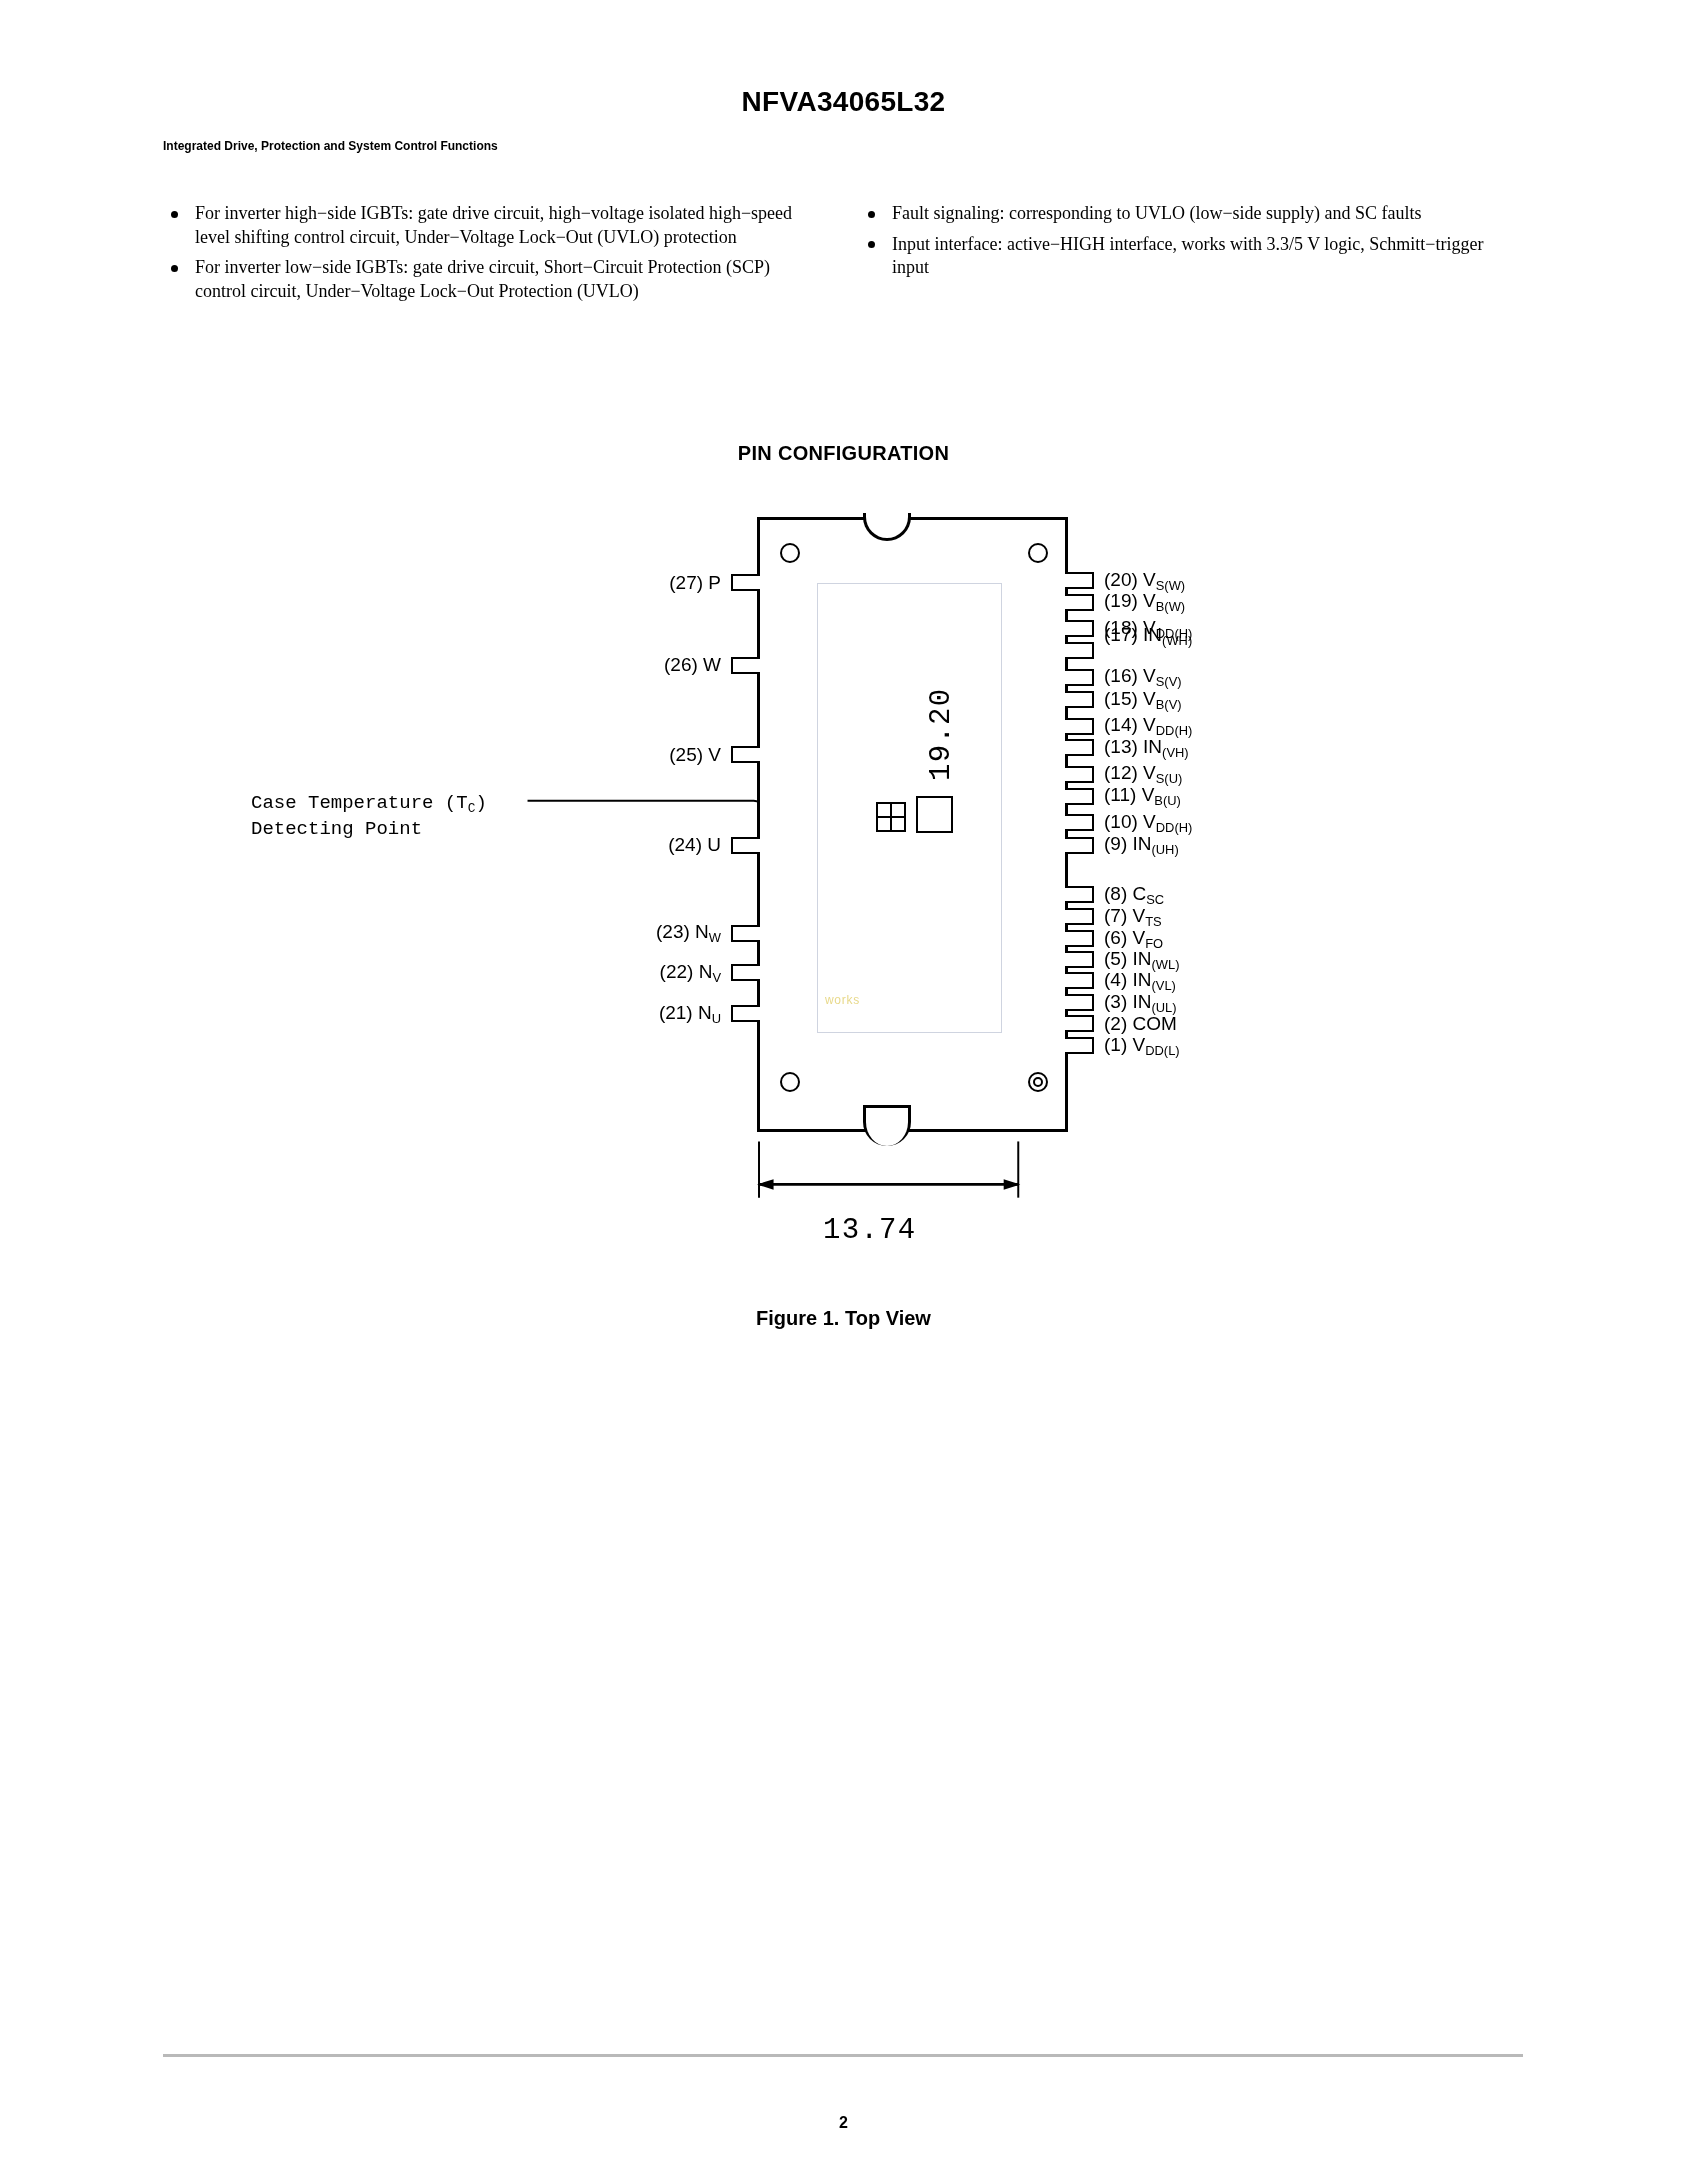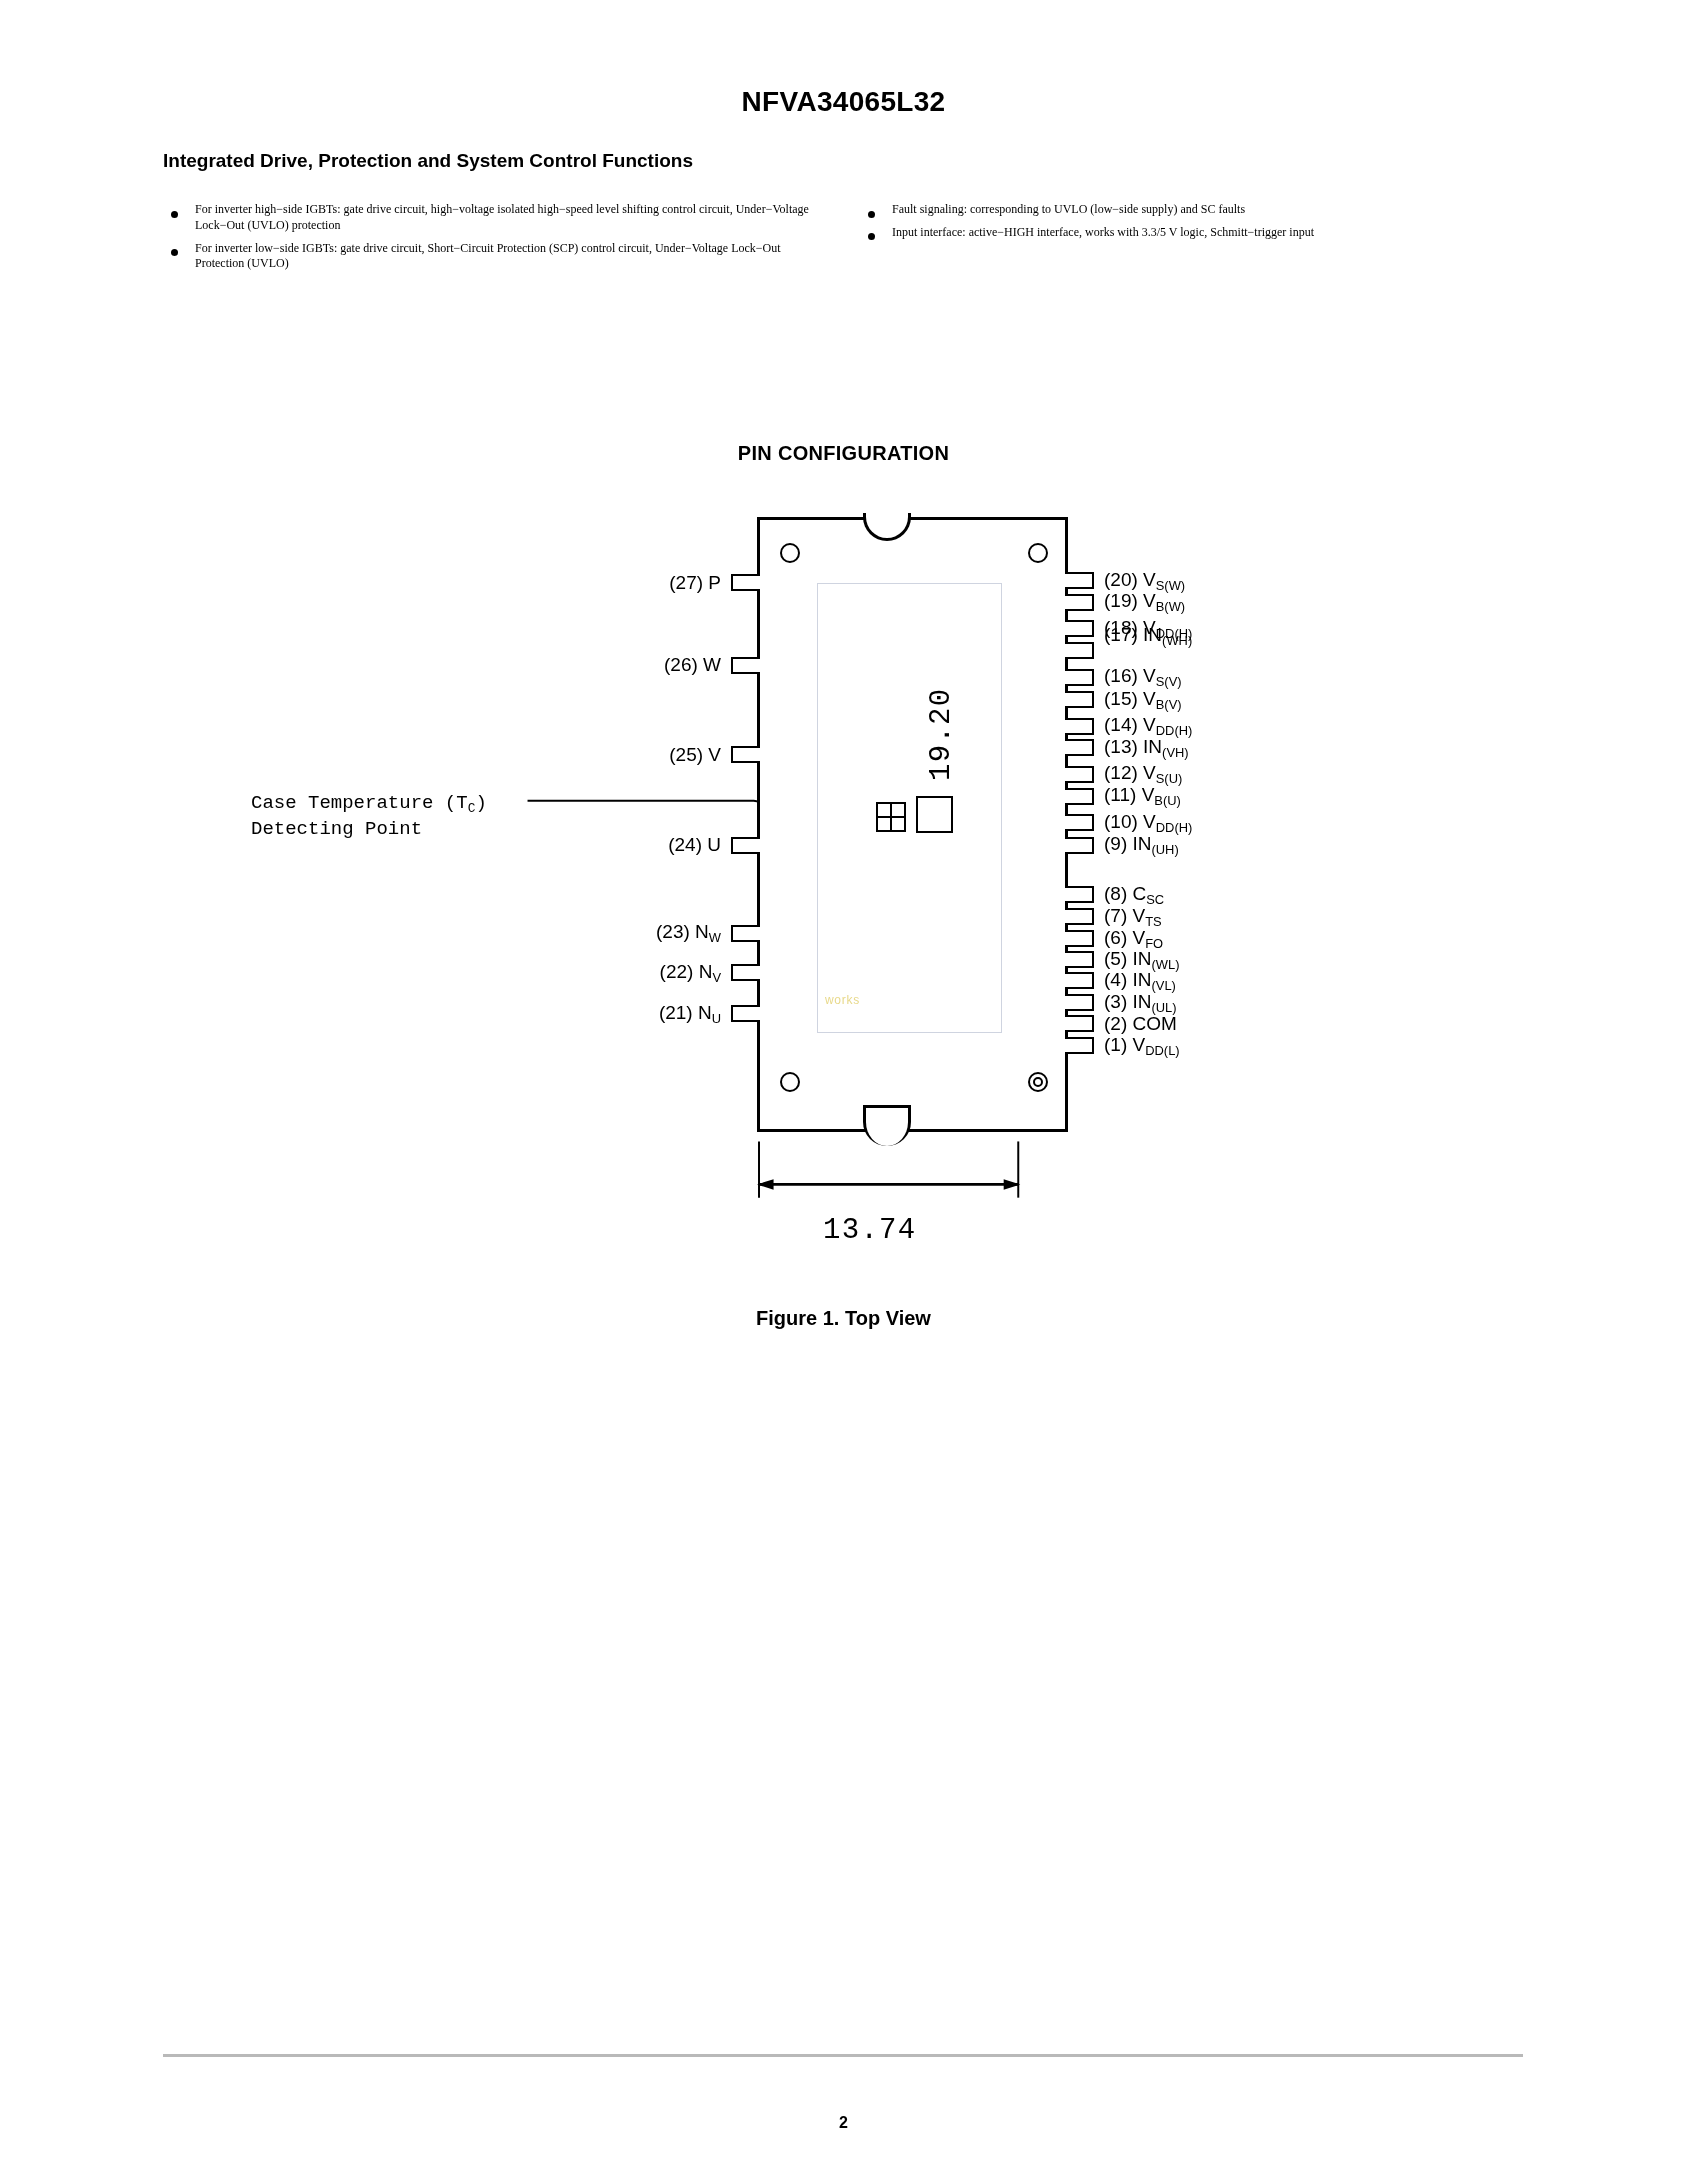--- a/index.html
+++ b/index.html
@@ -35,28 +35,27 @@
   }
 
   
   .section-heading {
     position: absolute;
     left: 163px;
     top: 139px;
     width: 595px;
     font-family: "Liberation Sans", sans-serif;
     font-weight: bold;
-    font-size: 19px;
+    font-size: 12px;
     line-height: 1.28;
-    margin-top: 10px;
   }
 
   .bullet-col {
     position: absolute;
-    font-size: 12px;
+    font-size: 18px;
     line-height: 1.33;
   }
   .bullet-col.left  { left: 163px; top: 202px; width: 648px; }
   .bullet-col.right { left: 860px; top: 202px; width: 648px; }
 
   .bullet {
     position: relative;
     padding-left: 32px;
     margin-bottom: 6.6px;
   }

